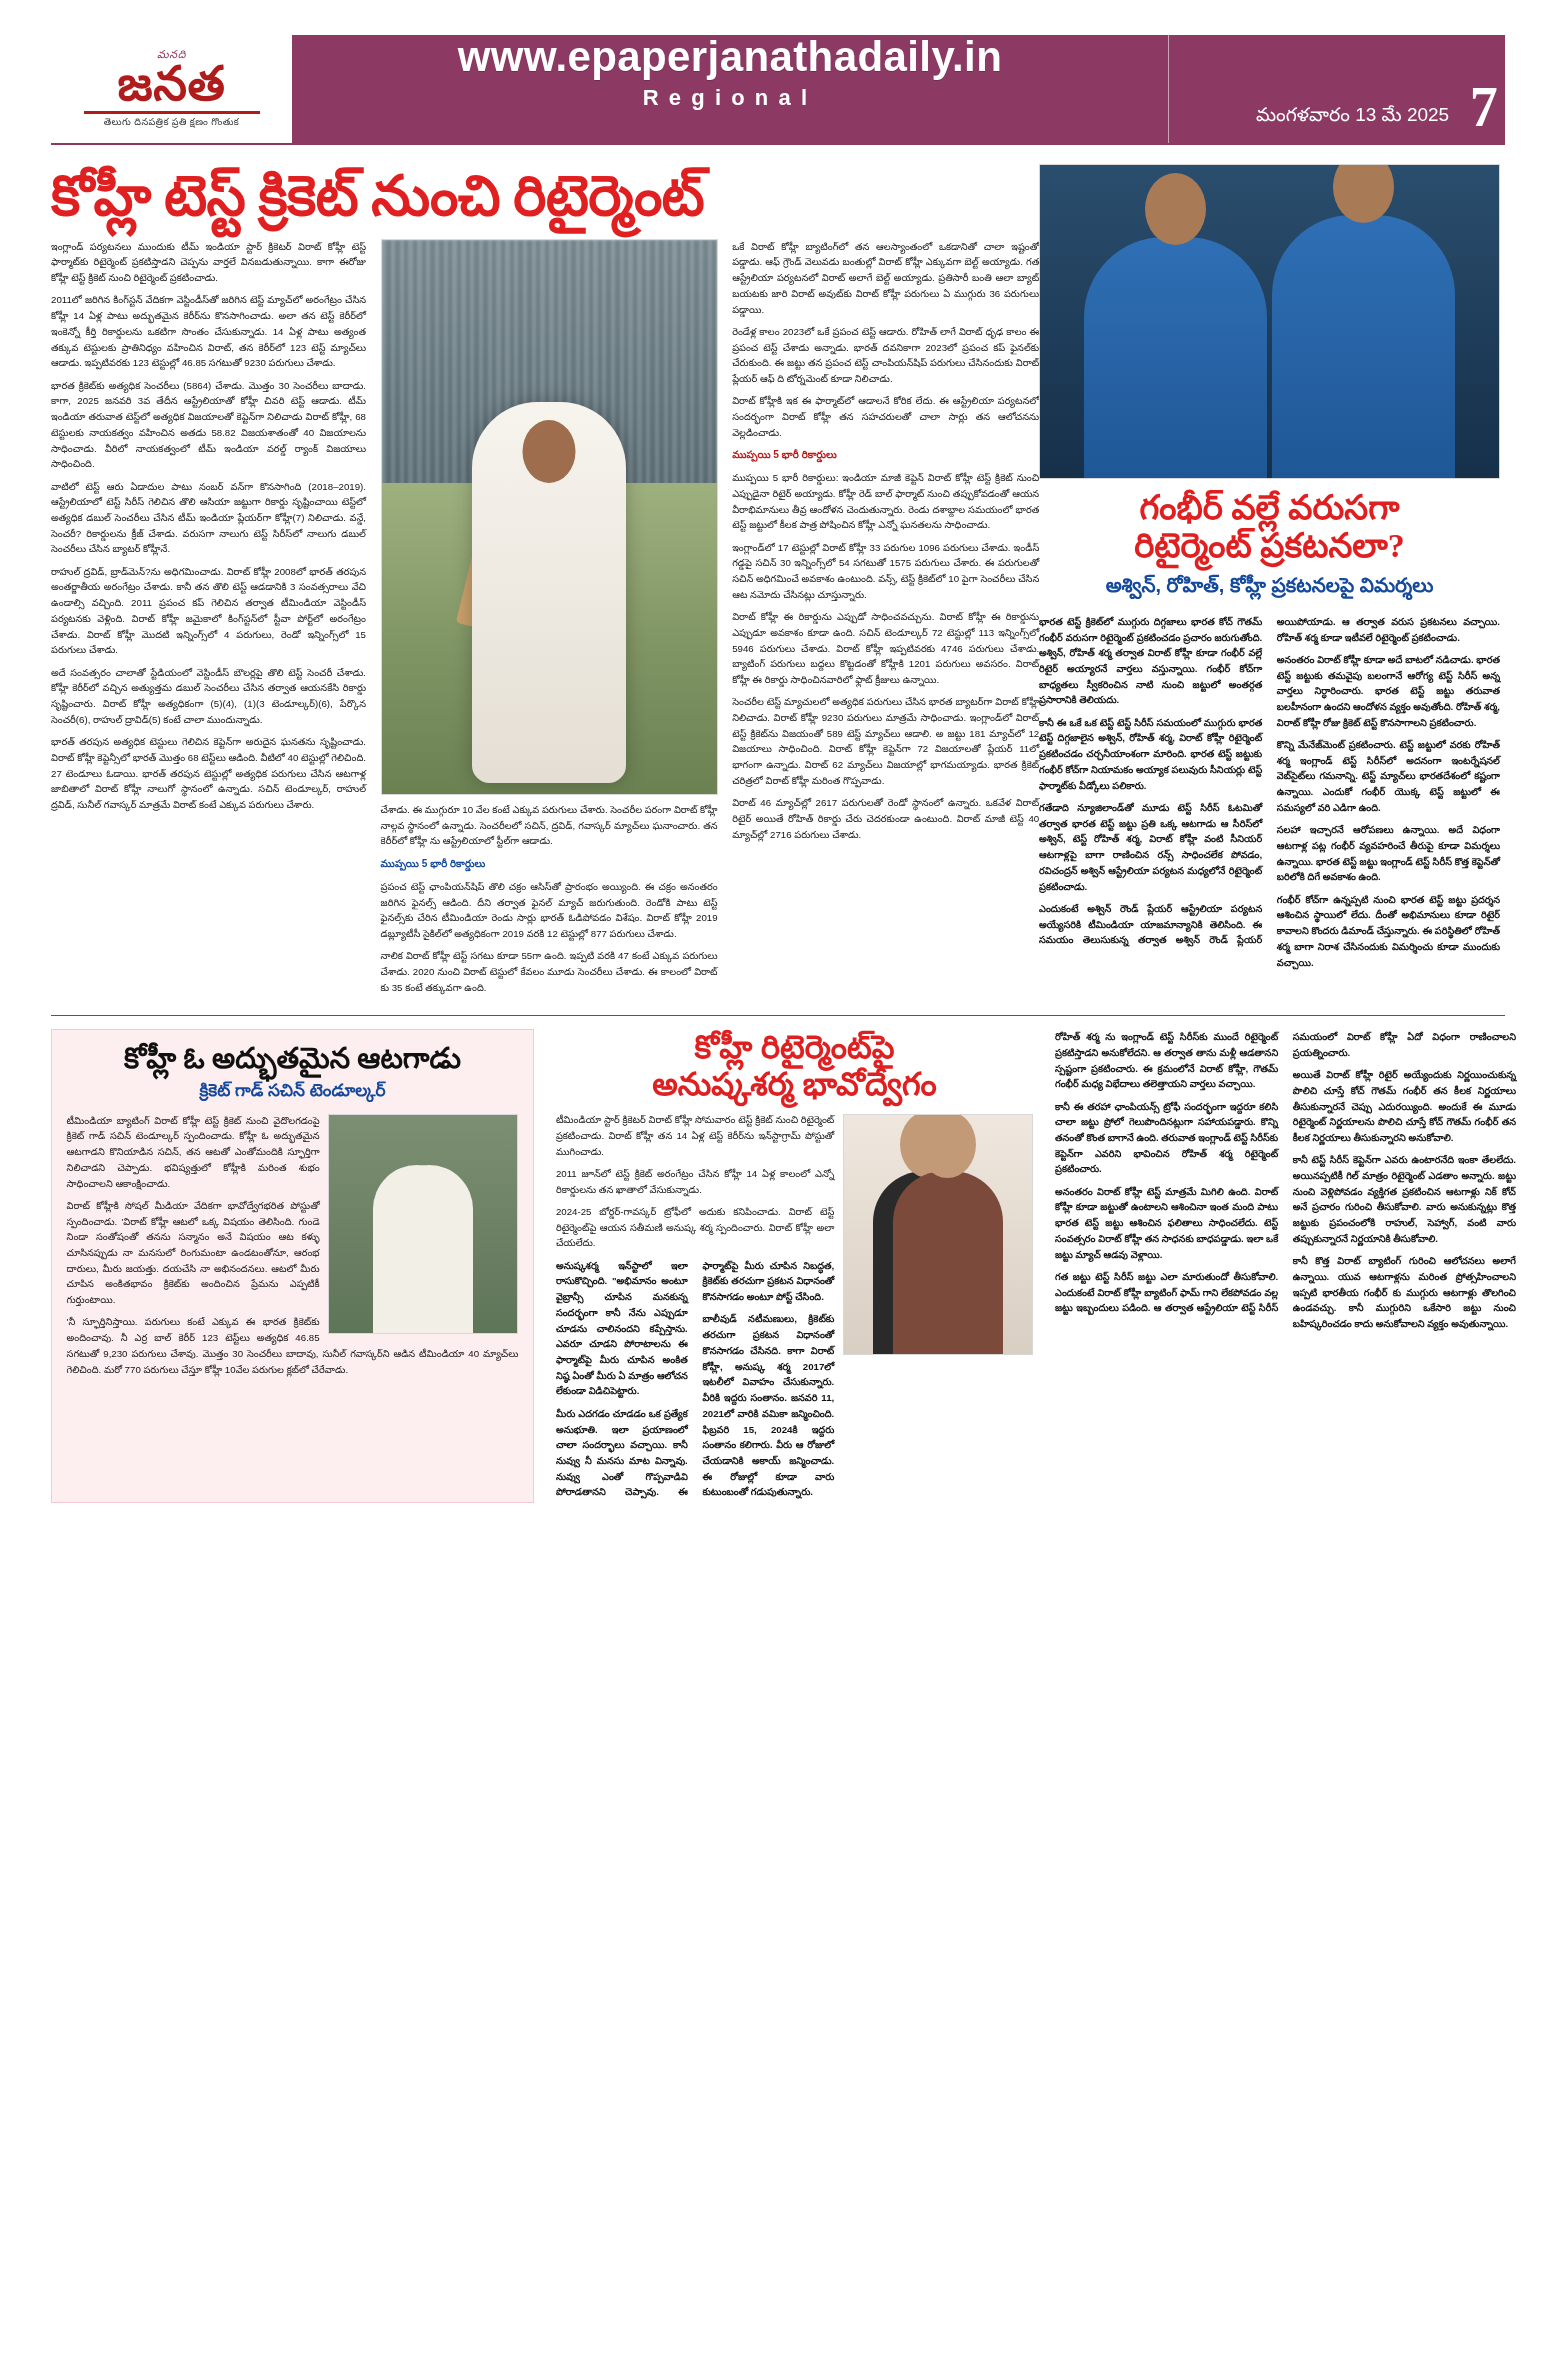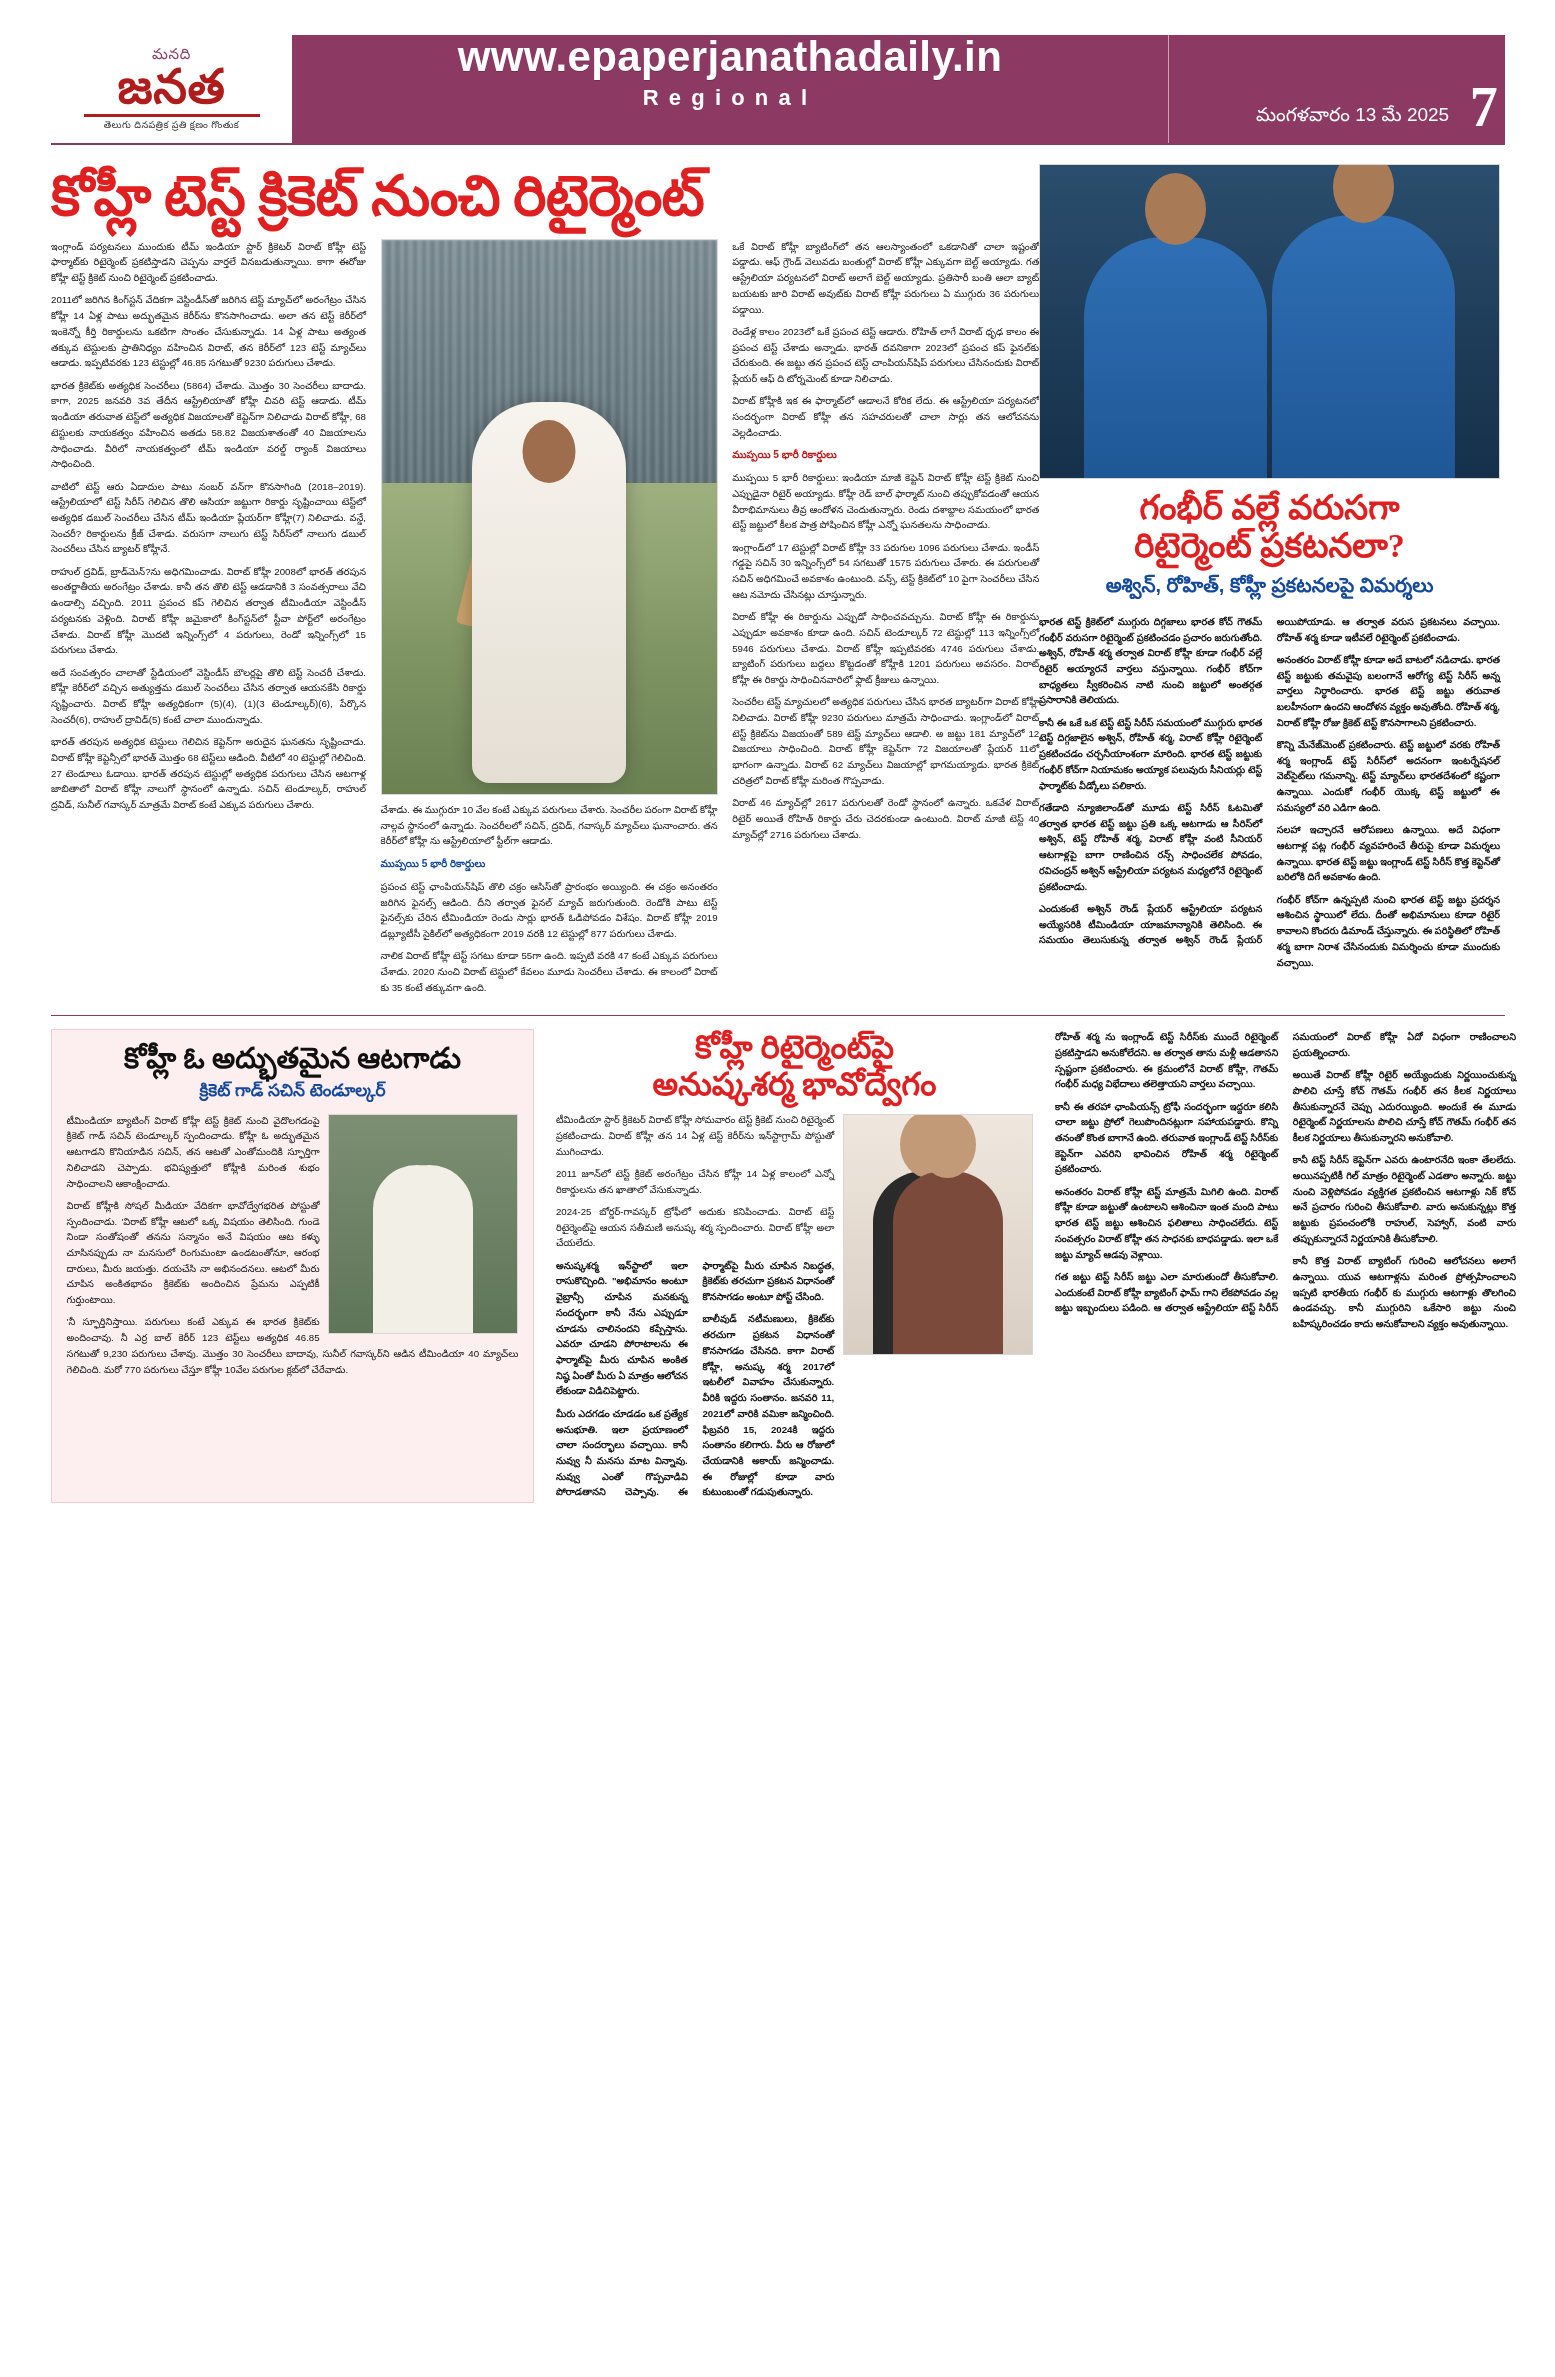--- a/index.html
+++ b/index.html
@@ -32,21 +32,21 @@
     width: 241px;
     flex: 0 0 241px;
     background: #ffffff;
     display: flex;
     flex-direction: column;
     justify-content: center;
     align-items: center;
     padding: 4.4px 0;
   }
   .logo-sub-top {
-    font-size: 15px; color:#8c3a63; letter-spacing:0.7px; margin-bottom:-2.9px;
+    font-size: 11px; color:#8c3a63; letter-spacing:0.7px; margin-bottom:-2.9px;font-style:italic;
   }
   .logo-main {
     font-family: "Liberation Serif", serif;
     font-size: 48px;
     font-weight: bold;
     color: #b01c1c;
     line-height: 1;
     letter-spacing: 0.7px;
   }
   .logo-underline {
@@ -270,21 +270,21 @@
 
   .pink-head {
     font-family:"Liberation Serif", serif;
     font-size:29px; font-weight:bold; color:#111; text-align:center;
     line-height:1.1; margin-bottom: 5.9px;
   }
   .pink-sub {
     font-size: 17px; font-weight:bold; color:#14499b; text-align:center; margin-bottom:8.8px;
   }
   .mid-head {
-    font-family:Liberation Serif, serif;
+    font-family:Liberation Sans, sans-serif;
     font-size: 32px; font-weight:bold; color:#e02020; text-align:center;
     line-height:1.14; margin: 0 0 10.2px 0;
   }
 
   .two-col { column-count:2; column-gap: 14.6px; font-weight: bold; }
   .wrap-img-right { float:right; width: 190px; margin: 1.5px 0 4.4px 8.8px; }
 </style>
 </head>
 <body>
 

